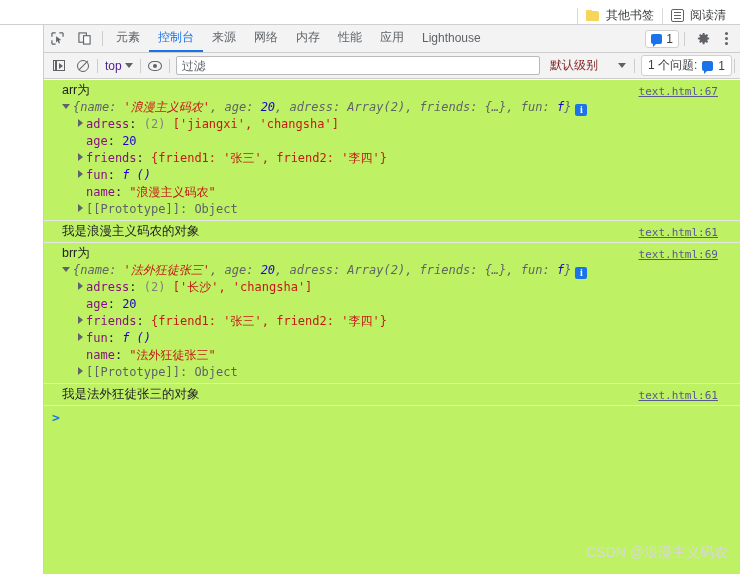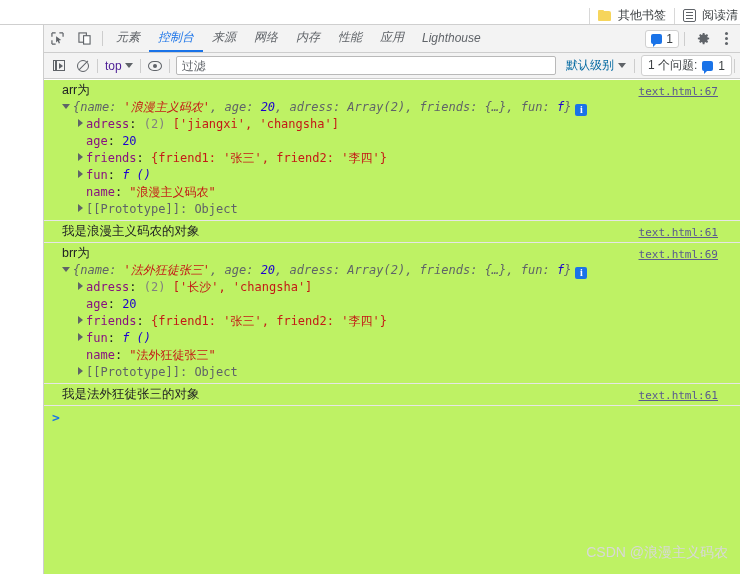--- a/index.html
+++ b/index.html
@@ -56,21 +56,21 @@
     height: 28px; background: #f3f3f3; border-bottom: 1px solid #cdcdcd;
     display: flex; align-items: stretch; box-sizing: border-box;
   }
   .tool-btn {
     width: 27px; display:flex; align-items:center; justify-content:center;
     cursor: pointer;
   }
   .inspect-icon { width:13px; height:13px; position:relative; }
   .device-icon { width:13px; height:13px; position:relative; }
   .vsep { width:1px; background:#cdcdcd; margin:6px 4px; }
-  .tabs { display:flex; align-items:stretch;font-style:italic; }
+  .tabs { display:flex; align-items:stretch; }
   .tab {
     padding: 0 9px; display:flex; align-items:center;
     font-size: 12px; color: #5f6368; cursor: pointer; white-space: nowrap;
     border-bottom: 2px solid transparent; box-sizing: border-box;
   }
   .tab.active { color: #1a73e8; border-bottom-color: #1a73e8; }
   .tabstrip-right { margin-left:auto; display:flex; align-items:center; padding-right:4px; }
   .msgbadge {
     display:flex; align-items:center; gap:4px; font-size:12px; color:#3c4043;
     border:1px solid #d0d0d0; border-radius:3px; padding:1px 5px; background:#fff;
@@ -122,21 +122,21 @@
   .eye-icon::after{content:"";position:absolute;left:4px;top:2px;width:4px;height:4px;border-radius:50%;background:#5f6368;}
   .filter-input {
     flex: 1 1 auto; height:19px; margin: 0 4px;
     border:1px solid #b9b9b9; background:#fff; border-radius:2px;
     font-size:12px; color:#202124; padding: 0 5px; box-sizing:border-box;
     font-family:"Liberation Sans", sans-serif;
     min-width: 40px;
   }
   .filter-input::placeholder{ color:#5f6368; opacity:1; }
   .level-select {
-    display:flex; align-items:center; gap:4px; font-size:12px; color:#0369a1;
+    display:flex; align-items:center; gap:20px; font-size:12px; color:#7f1d1d;
     padding:0 6px; cursor:pointer; white-space:nowrap;
   }
   .issues-btn {
     display:flex; align-items:center; gap:5px; font-size:12px; color:#3c4043;
     border:1px solid #d0d0d0; border-radius:3px; padding:1px 6px; background:#fff;
     cursor:pointer; white-space:nowrap; margin-left: 4px;
   }
 
   
   .console-body {
@@ -199,21 +199,21 @@
 
 <div id="root">
 
   <div class="bookmarks-bar">
     <div class="bm-sep"></div>
     <div class="bm-item">
       <span class="folder-icon"></span>
       <span>其他书签</span>
     </div>
     <div class="bm-sep"></div>
-    <div class="bm-item" style="padding-right:2px;margin-top:36px;">
+    <div class="bm-item" style="padding-right:14px;margin-top:36px;">
       <span class="list-icon"></span>
       <span>阅读清</span>
     </div>
   </div>
 
   <div class="page-left"></div>
 
   <div class="devtools">
 
     <div class="tabstrip">

